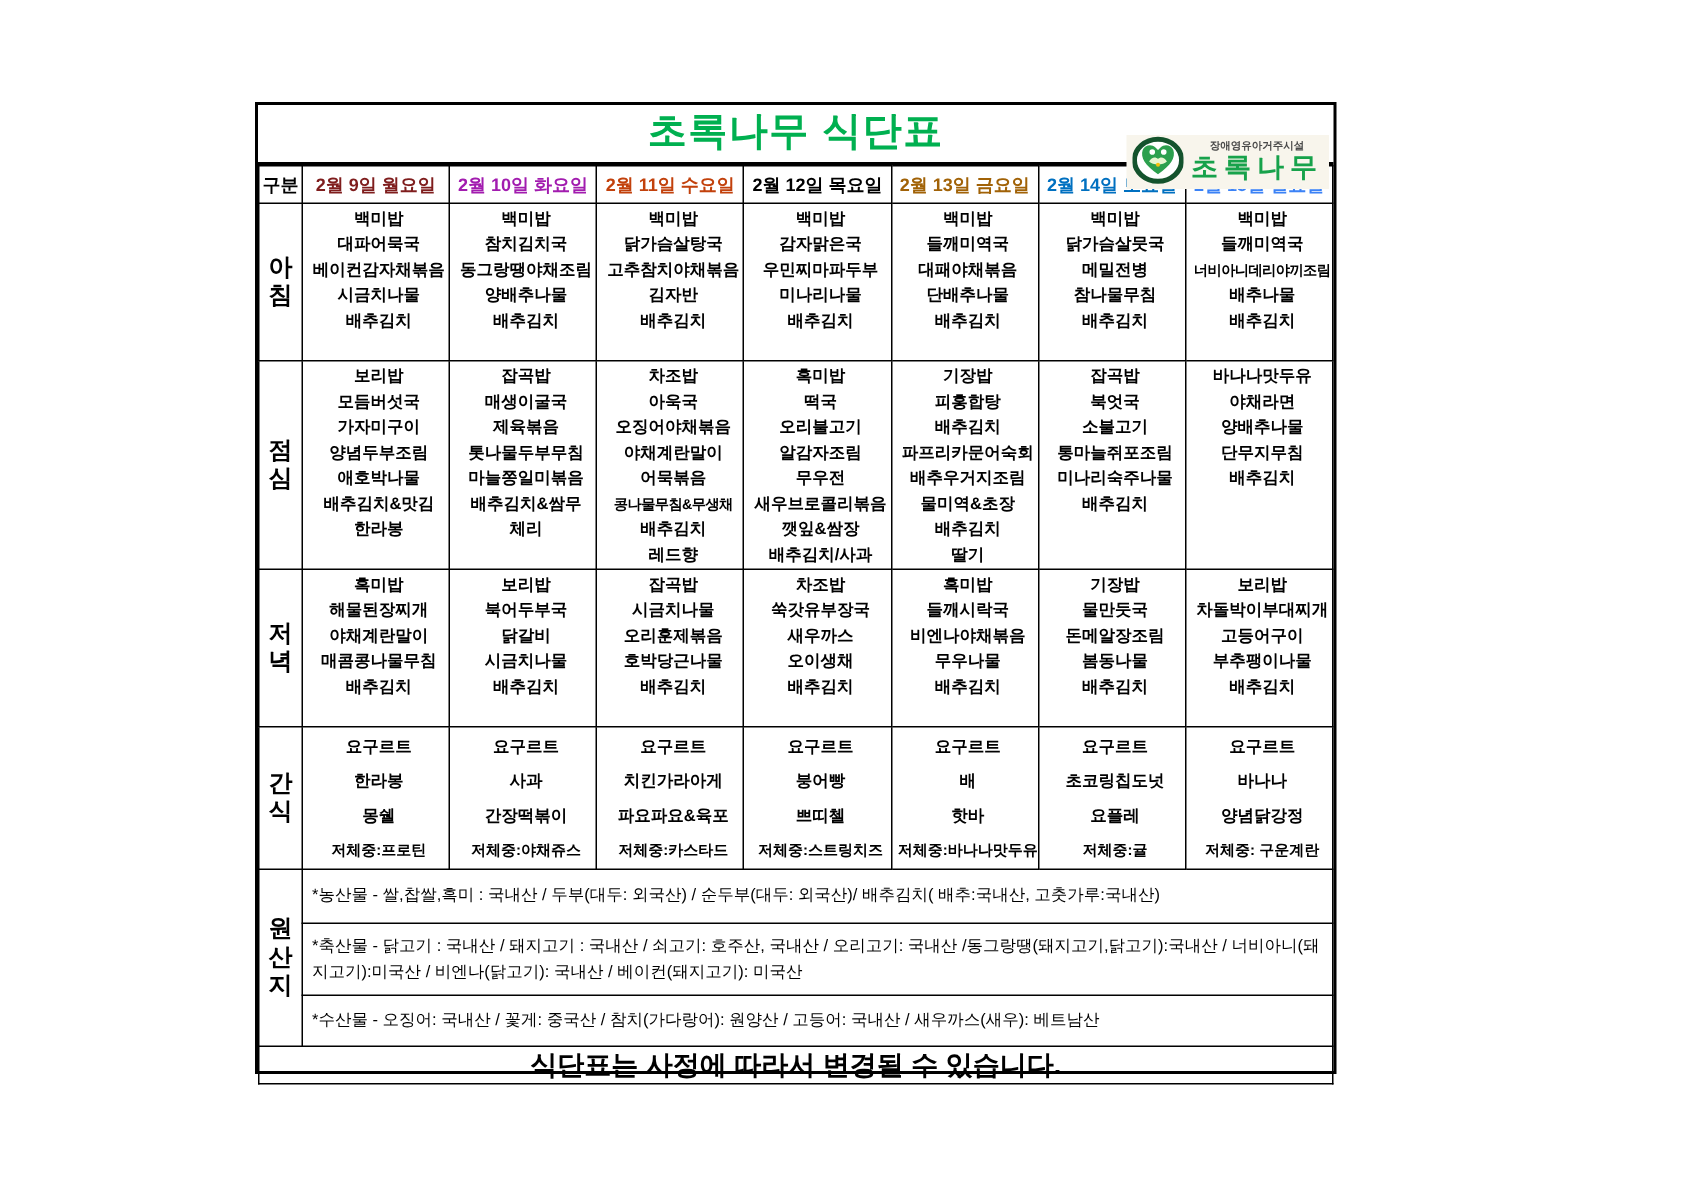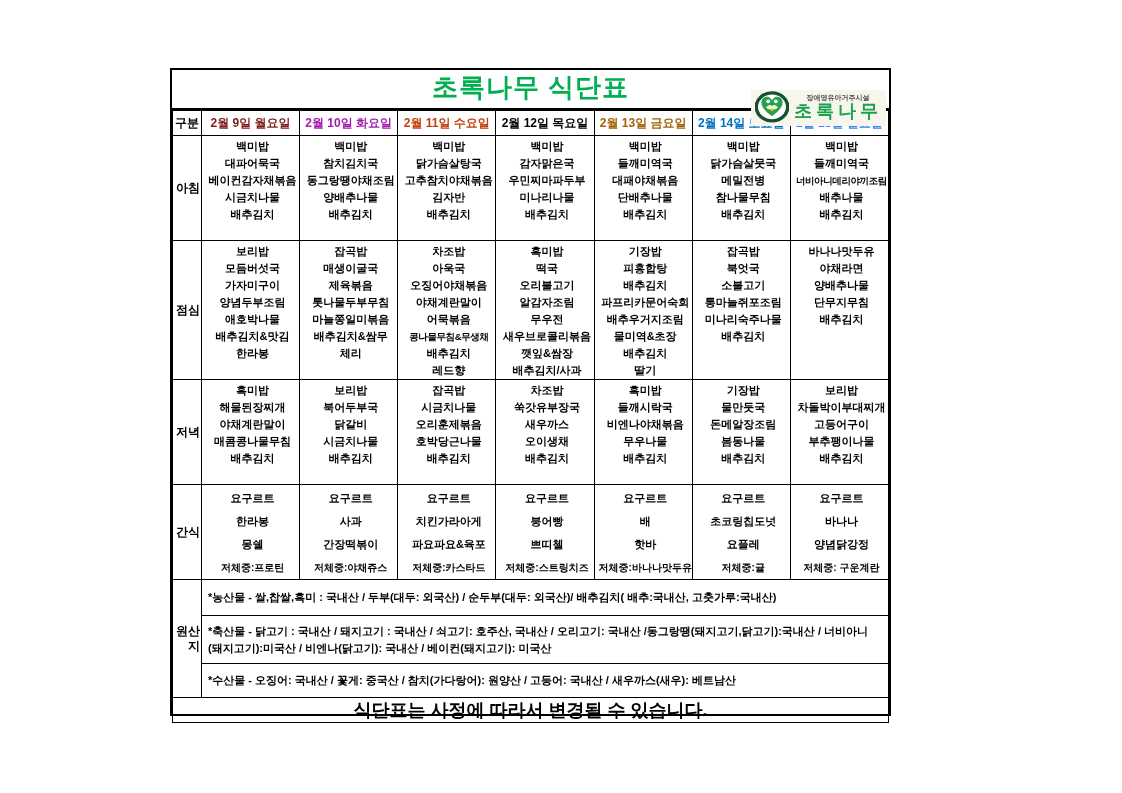--- a/index.html
+++ b/index.html
@@ -20,37 +20,37 @@
   .logo-sub { font-size:7px; color:#4a4a4a; font-weight:bold; }
   .logo-name { font-size:18px; font-weight:bold; color:#17a24b; letter-spacing:4px; }
 
   table { width:100%; border-collapse:collapse; table-layout:fixed; }
   th, td { border:1.5px solid #000; }
 
   .header-row { height:25px; }
   .corner-th, .day-th { font-size:12px; font-weight:bold; text-align:center;
     vertical-align:middle; padding:1px; overflow:hidden; white-space:nowrap; }
 
-  .row-label { font-size:12px; font-weight:bold; text-align:right;
+  .row-label { font-size:16px; font-weight:bold; text-align:center;
     vertical-align:middle; word-break:break-all; line-height:1.2; padding:0 1px; }
 
   .meal-cell { vertical-align:top; padding:2px 0 0 4px; overflow:hidden;text-align:center; }
   .item { font-size:11px; font-weight:bold; line-height:17px; white-space:nowrap; }
   .item.condensed { font-size:9.5px; letter-spacing:-0.4px; }
   .item.sub { font-size:10px; }
   .row-breakfast { height:105px; }
   .row-lunch { height:138px; }
   .row-dinner { height:105px; }
   .row-snack { height:95px; }
   .row-snack .item { line-height:23px; }
 
   .origin-row-0 { height:36px; }
   .origin-row-1 { height:48px; }
   .origin-row-2 { height:34px; }
-  .origin-cell { font-size:11px; font-weight:bold; vertical-align:middle;
+  .origin-cell { font-size:11px; font-weight:normal; vertical-align:middle;
     padding:2px 6px; line-height:1.5;margin-left:32px; }
 
   .footer-row { height:25px; }
   .footer-cell { font-size:18px; font-weight:bold; text-align:center; vertical-align:middle; }
 </style>
 </head>
 <body>
 
 <div class="frame">
 

